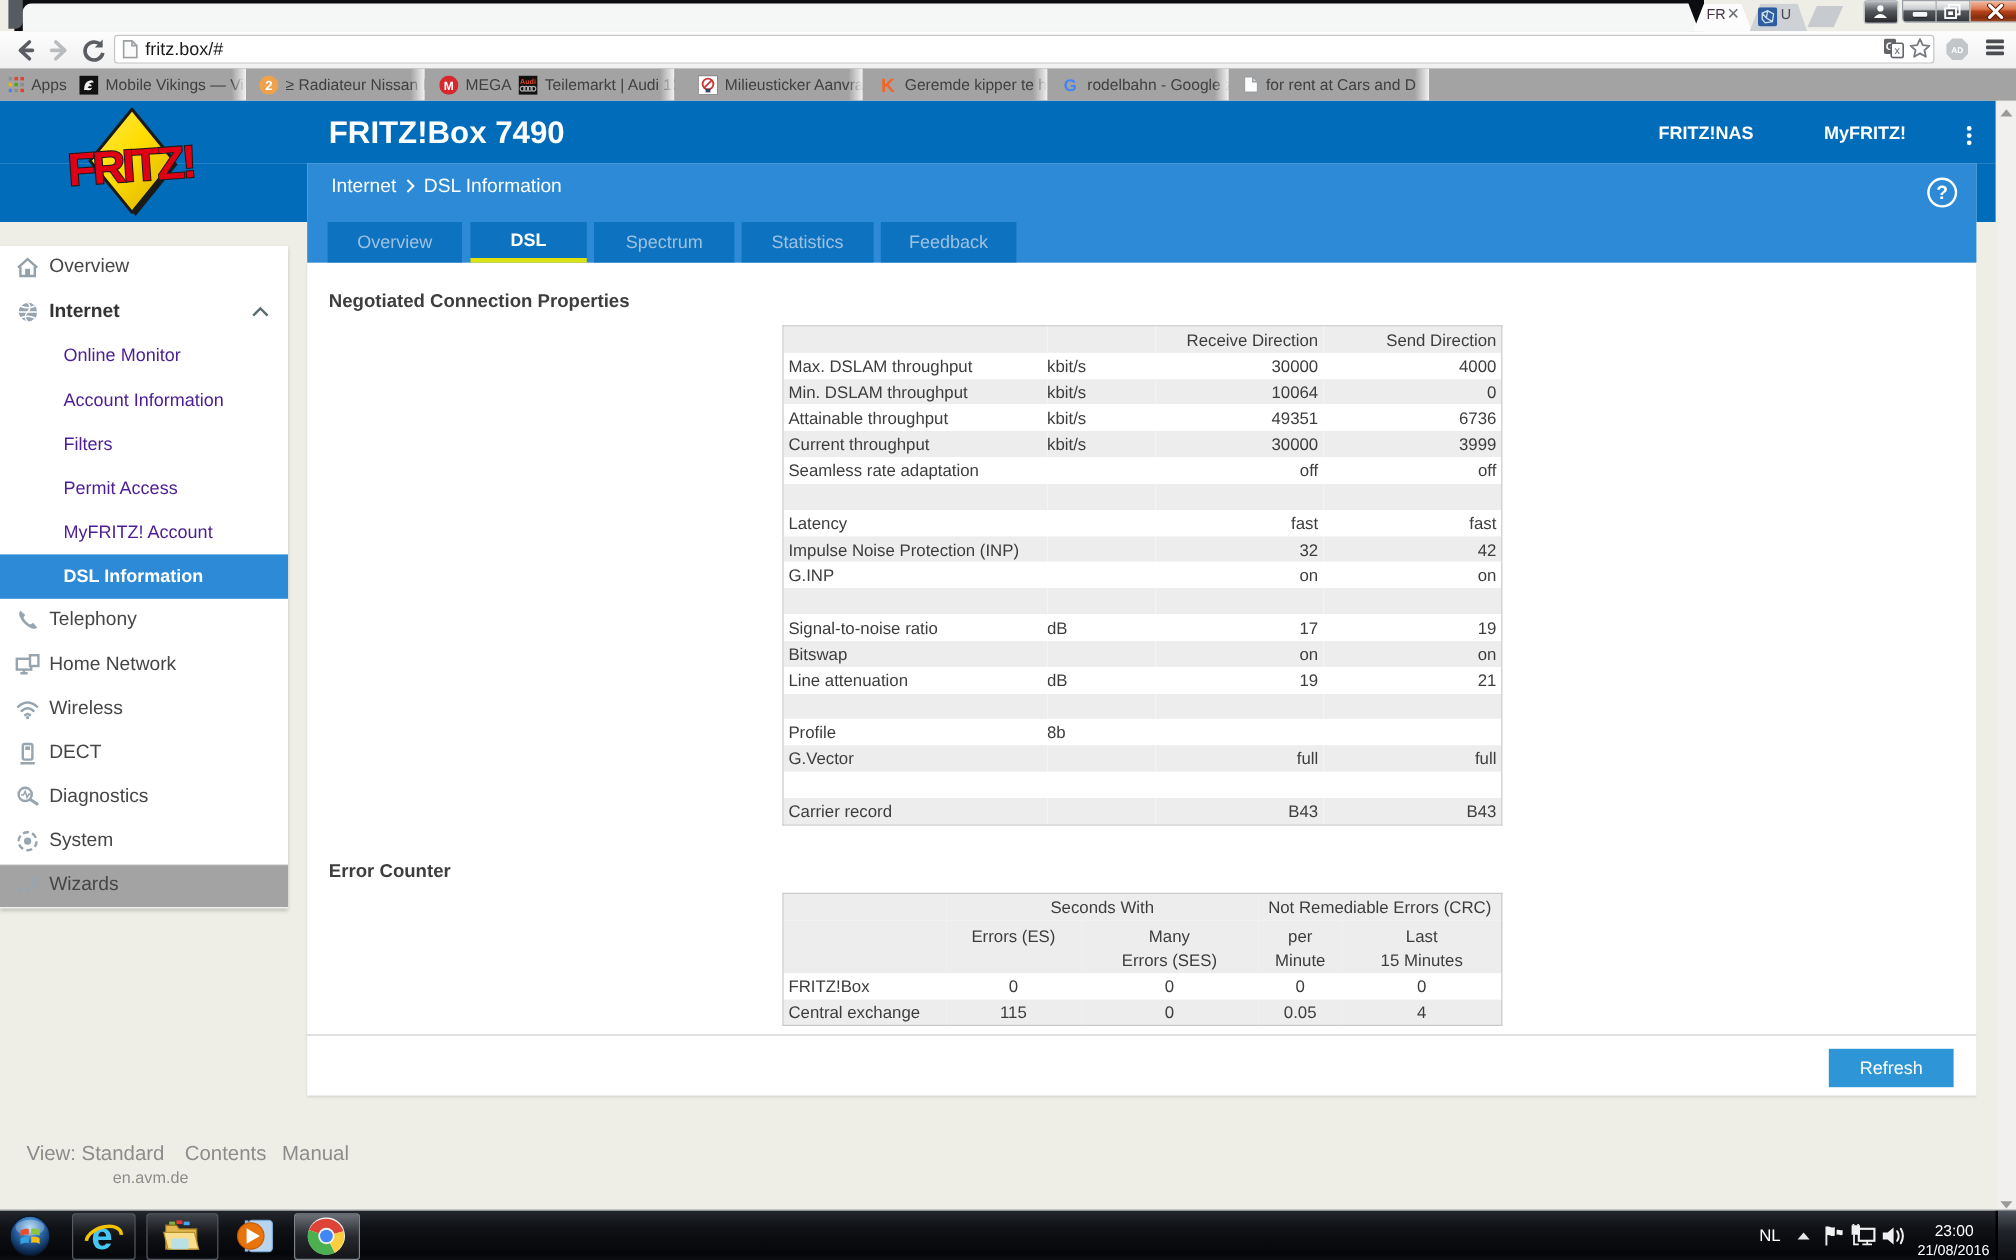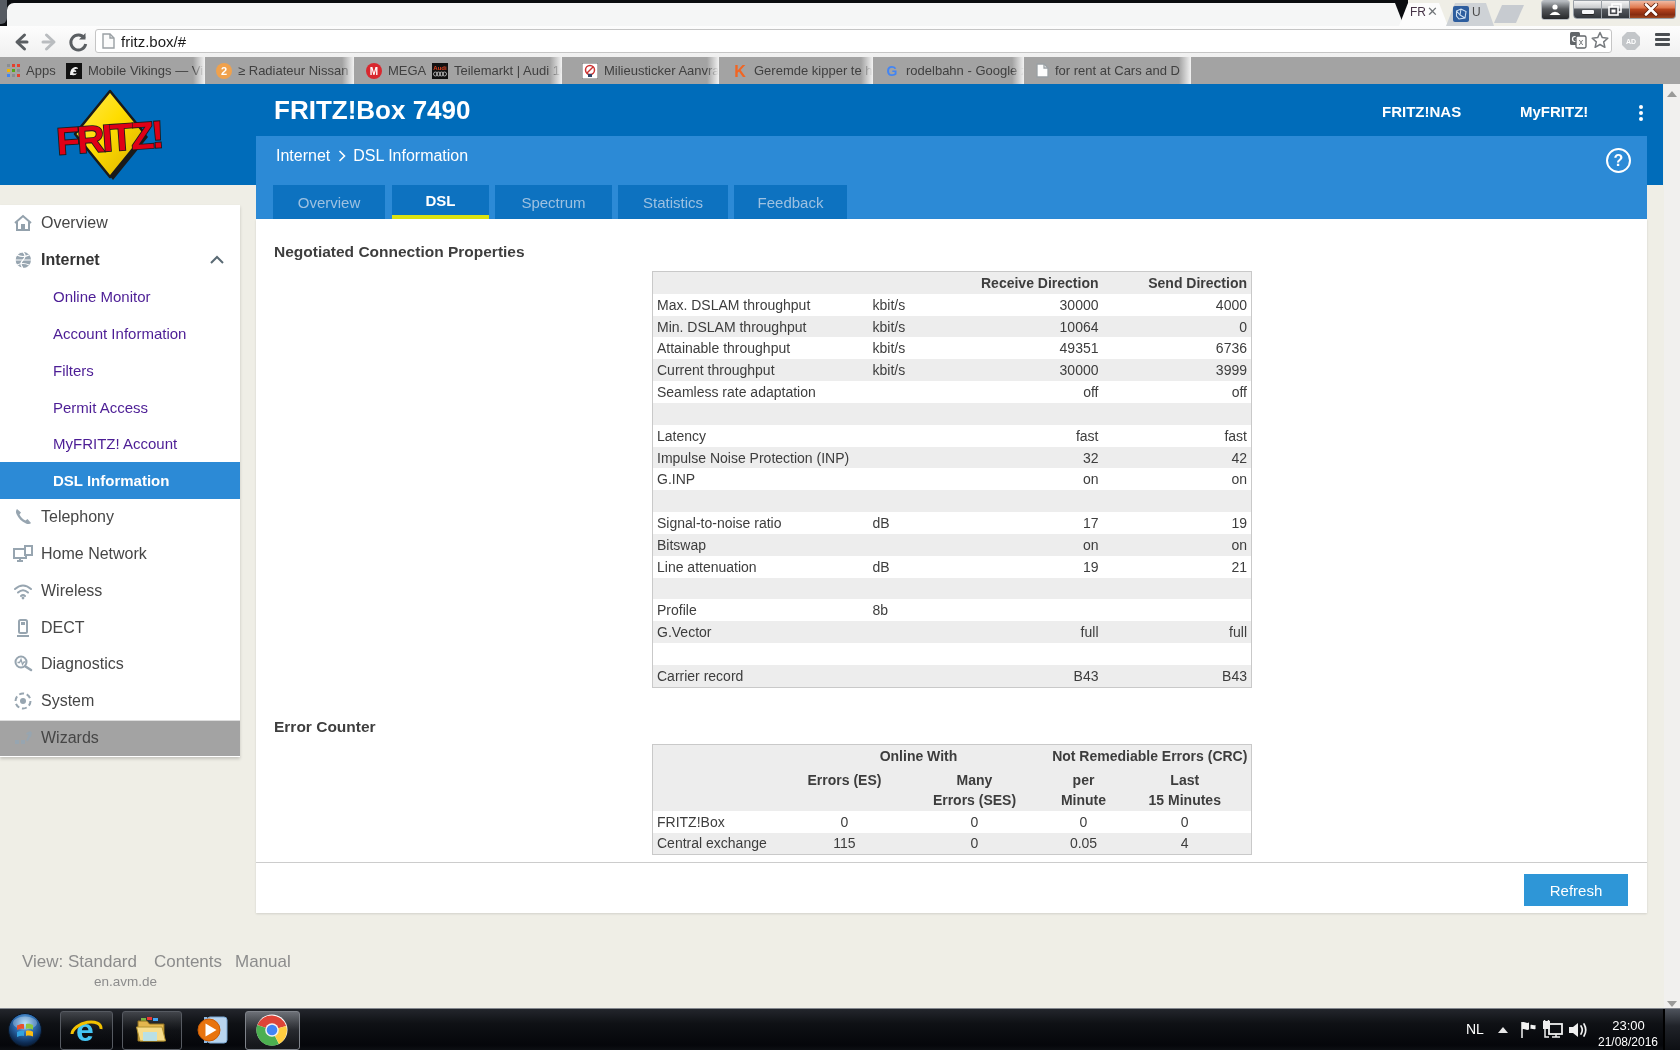--- a/index.html
+++ b/index.html
@@ -1,17 +1,17 @@
 <!DOCTYPE html>
 <html><head><meta charset="utf-8">
 <style>
 html,body{margin:0;padding:0}
 #root{position:relative;width:1680px;height:1050px;background:#efeee6;font-family:"Liberation Sans",sans-serif;overflow:hidden}
 .a{position:absolute}
-#tstrip{left:0;top:0;width:1408px;height:26px;background:#0b0d10}
+#tstrip{left:12px;top:0;width:1408px;height:26px;background:#0b0d10}
 #toolbar{left:0;top:26px;width:1680px;height:31px;background:linear-gradient(#fdfdfd,#f0f0f0)}
 #bmbar{left:0;top:57px;width:1680px;height:27px;background:#a3a3a3}
 .bm{position:absolute;top:0;height:27px;display:flex;align-items:center;font-size:13px;color:#404040;white-space:nowrap;overflow:hidden}
 .bm svg,.bm .fv{margin-right:6px;flex:none}
 .fade:after{content:'';position:absolute;right:0;top:0;bottom:0;width:12px;background:linear-gradient(90deg,rgba(242,242,242,0),#f2f2f2)}
 #page{left:0;top:84px;width:1664px;height:924px;background:#efeee6}
 .hd{background:#006cba}
 #sub{left:256px;top:52px;width:1391px;height:83px;background:#2c8ad6}
 .ftab{position:absolute;top:101px;height:34px;background:#0d72c0;color:#9dc1e1;font-size:15px;display:flex;align-items:center;justify-content:center;box-sizing:border-box}
 .ftab.on{color:#fff;font-weight:bold;border-bottom:4px solid #dce211}
@@ -27,21 +27,21 @@
 #t1{position:absolute;left:396px;top:52px;width:599px}
 #t1 td{height:21.84px;padding:0;font-size:14px;color:#3d3d3d;overflow:hidden}
 #t1 .n{padding-left:4px}
 #t1 .v{text-align:right;padding-right:4px}
 tr.g{background:#ededed}
 #t1,#t2{border:1px solid #c9c9c9}
 #t2{position:absolute;left:396px;top:525px;width:599px}
 #t2 td{padding:0;font-size:14px;color:#3d3d3d;text-align:center;line-height:20px}
 #t2 .hh{white-space:nowrap}
 #t2 .l{text-align:left;padding-left:4px}
-.hh{font-weight:bold}
+.hh{font-weight:normal}
 #scroll{left:1664px;top:84px;width:16px;height:924px;background:#f1f0ee}
 #taskbar{left:0;top:1008px;width:1680px;height:42px;background:linear-gradient(#23262c,#0f1115 35%,#05060a 88%,#0d0f13);border-top:1px solid #83878e;box-sizing:border-box}
 </style></head><body>
 <div id="root">
 
 <div class="a" id="tstrip">
  <div class="a" style="left:-5px;top:0;width:12px;height:24px;background:#565b62;border-radius:0 0 6px 0"></div>
  <div class="a" style="left:7px;top:3px;width:1388px;height:23px;background:#f5f6f6;border-radius:7px 0 0 0"></div>
  <div class="a" style="left:1390px;top:3px;width:14px;height:23px;background:#f5f6f6;clip-path:polygon(0 0,5px 0,14px 100%,0 100%)"></div>
  <div class="a" style="left:1399px;top:3px;width:49px;height:23px;background:#fcfcfc;clip-path:polygon(0 100%,9px 0,40px 0,49px 100%)"></div>
@@ -439,21 +439,21 @@
           <colgroup>
             <col style="width:136px">
             <col style="width:112px">
             <col style="width:148px">
             <col style="width:70px">
             <col style="width:133px">
           </colgroup>
 <tbody>
             <tr class="g" style="height:22px">
               <td></td>
-              <td colspan="2" class="hh">Online With</td>
+              <td colspan="2" class="hh">Seconds With</td>
               <td colspan="2" class="hh">Not Remediable Errors (CRC)</td>
             </tr>
 <tr class="g" style="height:44px">
               <td></td>
               <td class="hh" style="vertical-align:top;padding-top:3px">Errors (ES)</td>
               <td class="hh" style="vertical-align:top;padding-top:3px">Many<br>Errors (SES)</td>
               <td class="hh" style="vertical-align:top;padding-top:3px">per<br>Minute</td>
               <td class="hh" style="vertical-align:top;padding-top:3px">Last<br>15 Minutes</td>
             </tr>
 <tr style="height:22px">

